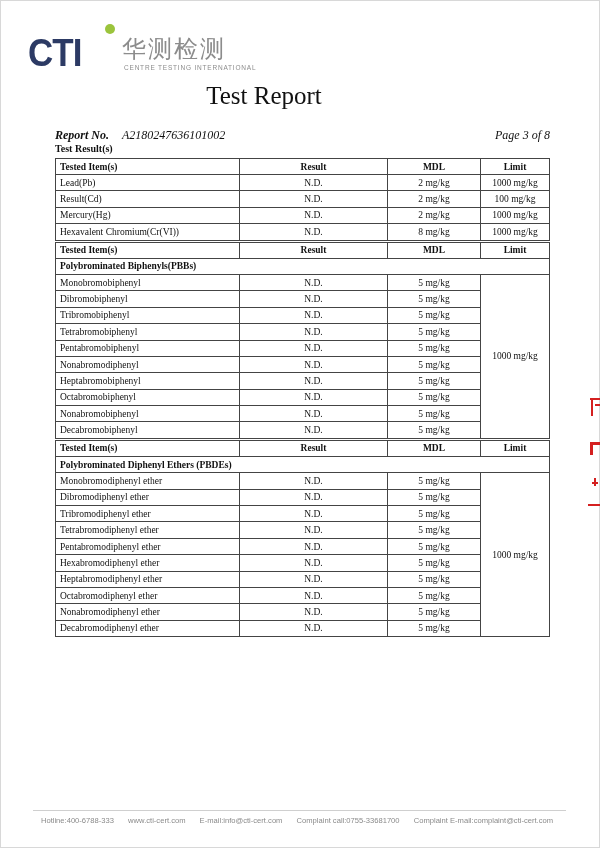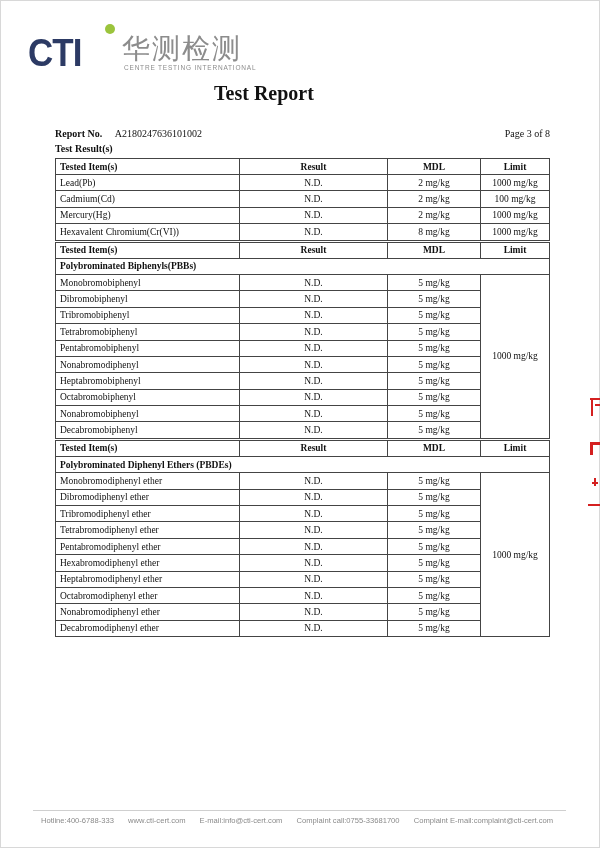--- a/index.html
+++ b/index.html
@@ -12,31 +12,31 @@
   
   .logo { position: absolute; left: 28px; top: 24px; height: 48px; }
   .logo-cti {
     position: absolute; left: 0; top: 10px;
     font-family: "Liberation Sans", "DejaVu Sans", sans-serif; font-weight: bold;
     font-size: 38px; letter-spacing: -1px; color: #2c3a64; line-height: 38px;
     transform: scaleX(0.92); transform-origin: left;
   }
   .logo-dot { position: absolute; left: 77px; top: 0; width: 10px; height: 10px; border-radius: 50%; background: #9bc43c; }
   .logo-cn {
-    position: absolute; left: 94px; top: 12px; font-size: 28px; line-height: 26px; color: #8c8c8c;
+    position: absolute; left: 94px; top: 12px; font-size: 24px; line-height: 26px; color: #8c8c8c;
     font-family: "DejaVu Sans", sans-serif; letter-spacing: 2px; white-space: nowrap;
   }
   .logo-en {
     position: absolute; left: 96px; top: 40px; font-size: 6.5px; color: #8c8c8c;
     font-family: "Liberation Sans", sans-serif; letter-spacing: 0.8px; white-space: nowrap;
   }
 
-  .title { position: absolute; left: 0; width: 528px; top: 82px; text-align: center; font-size: 20px; font-weight: bold; }
-
-  .meta { position: absolute; left: 55px; top: 128px; width: 495px; font-size: 10px; }
+  .title { position: absolute; left: 0; width: 528px; top: 82px; text-align: center; font-size: 25px; font-weight: normal; }
+
+  .meta { position: absolute; left: 55px; top: 128px; width: 495px; font-size: 12px; font-style: italic; }
   .meta .rn-label { font-weight: bold; }
   .meta .rn-value { margin-left: 10px; }
   .meta .page { position: absolute; right: 0; top: 0; padding-left: 45px; }
   .section-heading { position: absolute; left: 55px; top: 143px; font-size: 10px; font-weight: bold; }
 
   table.results {
     position: absolute; left: 55px; top: 158px; width: 494px;
     border-collapse: collapse; font-size: 9.5px; table-layout: fixed;
   }
   table.results td { border: 1px solid #444; padding: 0 4px; height: 15.4px; line-height: 14px; white-space: nowrap; overflow: hidden; }
@@ -93,21 +93,21 @@
       <td class="c">MDL</td>
       <td class="c">Limit</td>
     </tr>
     <tr>
         <td>Lead(Pb)</td>
         <td class="c">N.D.</td>
         <td class="c">2 mg/kg</td>
         <td class="c">1000 mg/kg</td>
       </tr>
     <tr>
-        <td>Cadmium(Cd)</td>
+        <td>Result(Cd)</td>
         <td class="c">N.D.</td>
         <td class="c">2 mg/kg</td>
         <td class="c">100 mg/kg</td>
       </tr>
     <tr>
         <td>Mercury(Hg)</td>
         <td class="c">N.D.</td>
         <td class="c">2 mg/kg</td>
         <td class="c">1000 mg/kg</td>
       </tr>

